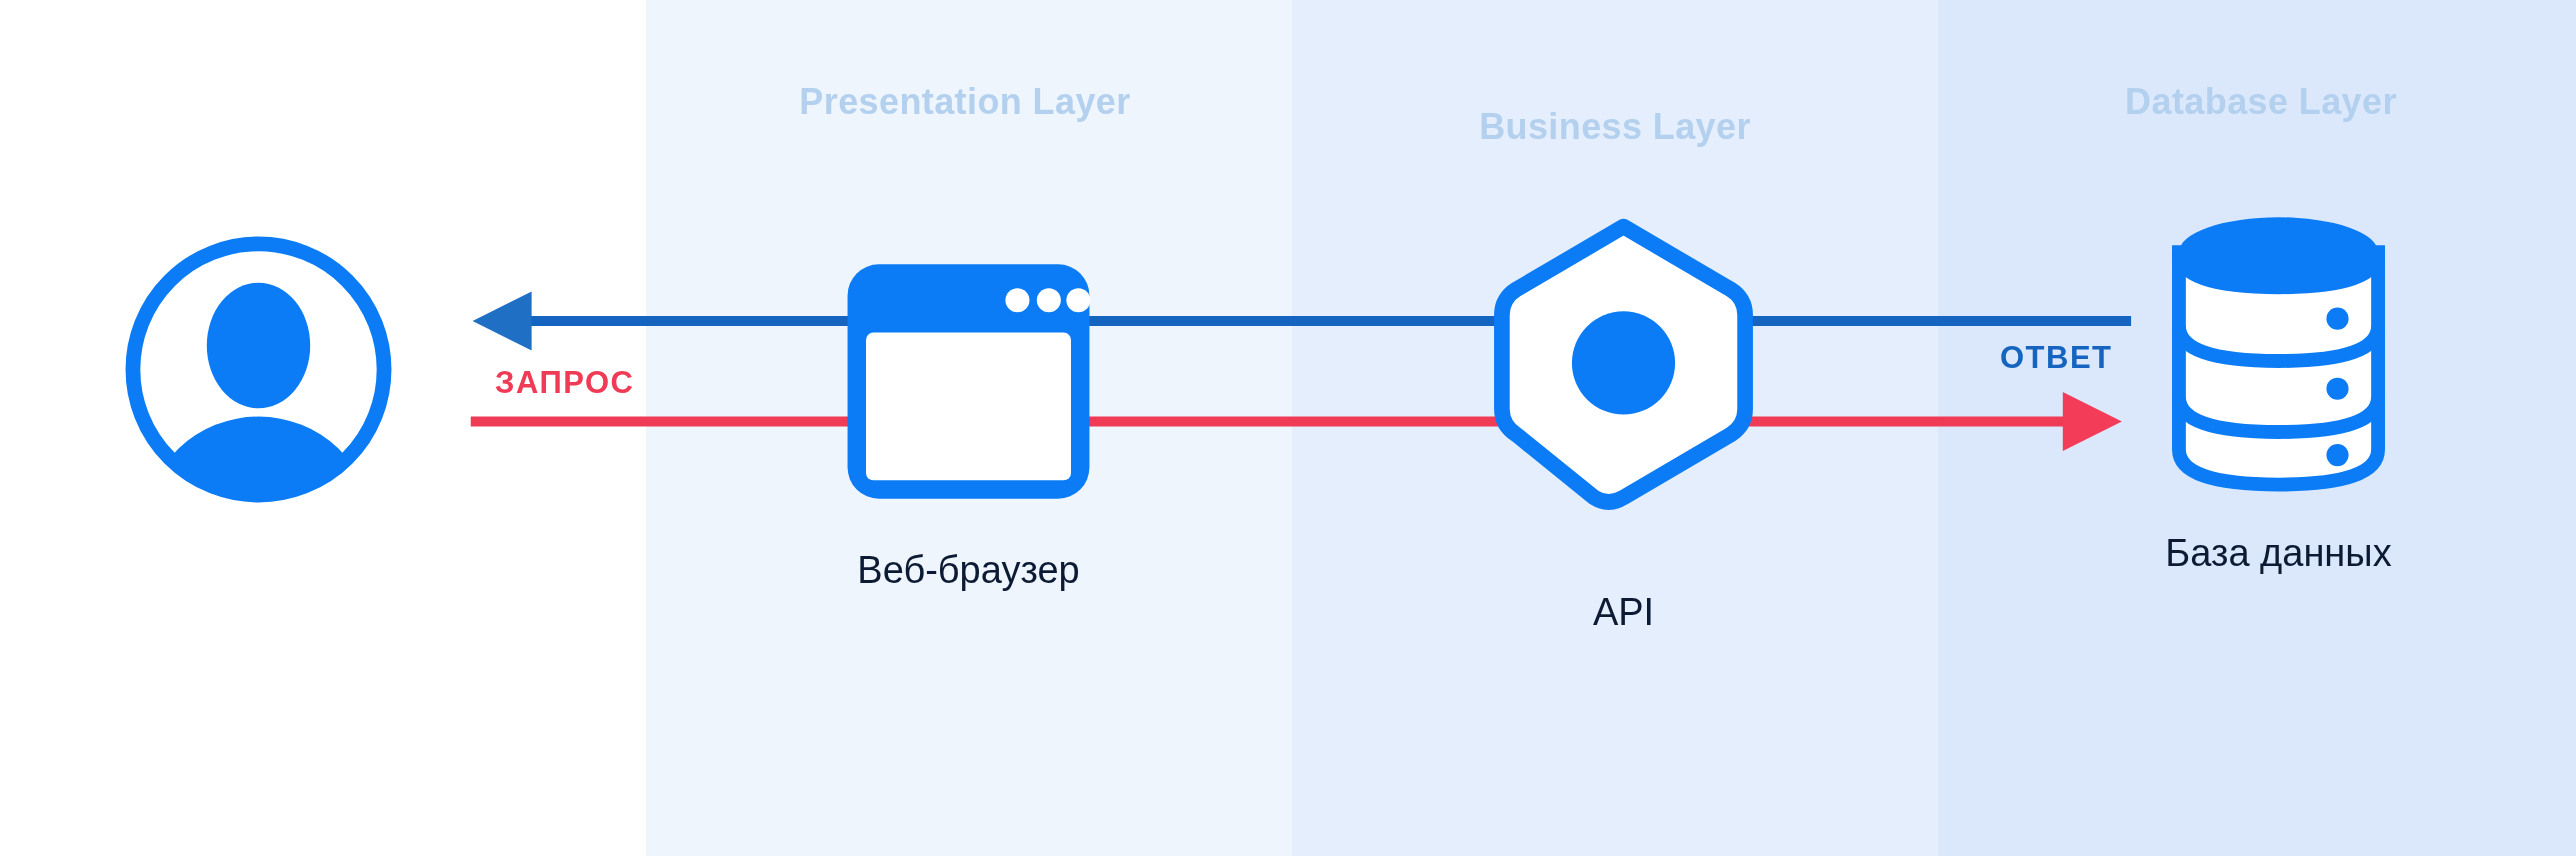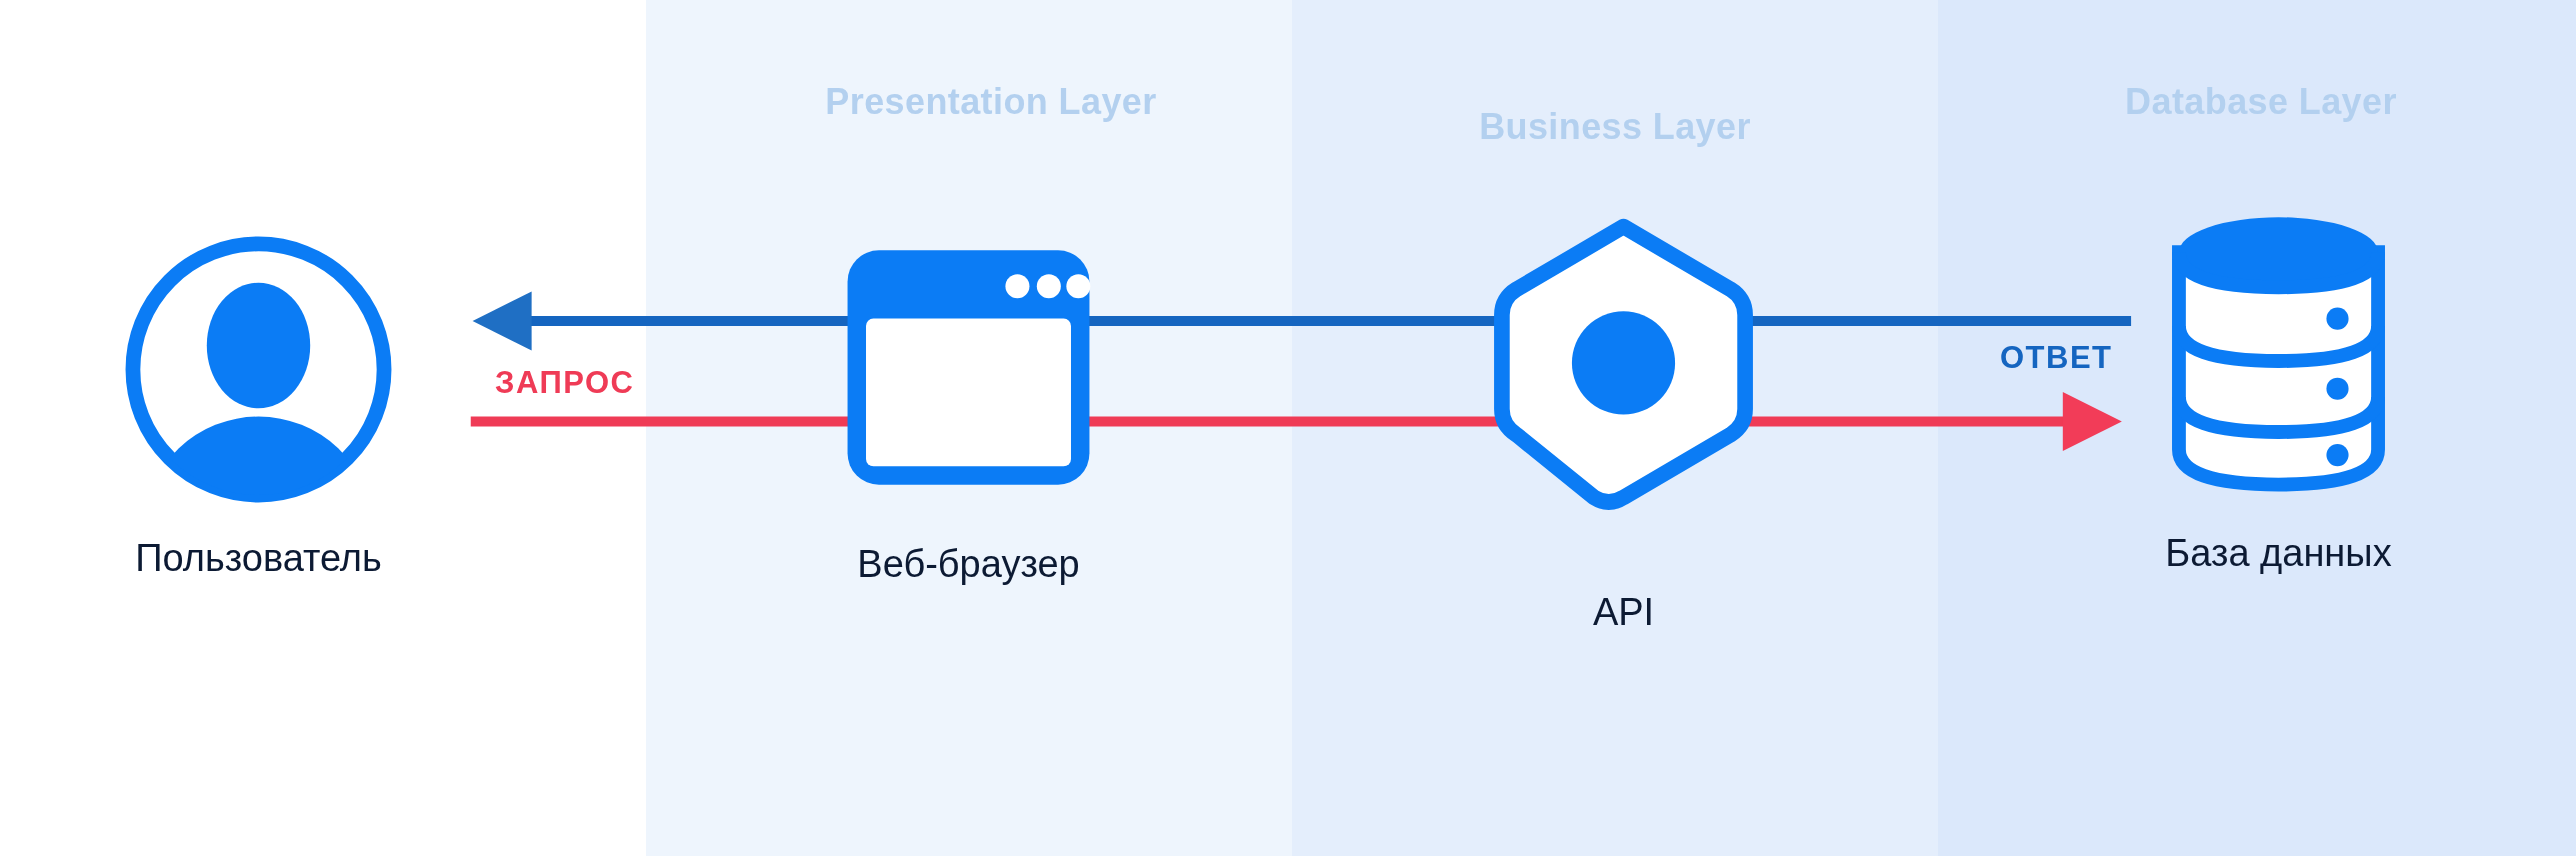--- a/index.html
+++ b/index.html
@@ -39,21 +39,21 @@
     top: 81px;
     width: 646px;
     text-align: center;
     font-size: 36px;
     font-weight: 700;
     letter-spacing: 0.4px;
     color: #b3d0ef;
     z-index: 2;
     white-space: nowrap;
   }
-  .layer-label.l1 { left: 668px; }
+  .layer-label.l1 { left: 642px; }
   .layer-label.l2 { left: 1292px; margin-top: 25px; }
   .layer-label.l3 { left: 1938px; }
 
   
   .wires {
     position: absolute;
     inset: 0;
     z-index: 3;
   }
 
@@ -73,21 +73,21 @@
     margin-top: 31px;
     font-size: 38px;
     font-weight: 400;
     color: #0c1a33;
     white-space: nowrap;
     text-align: center;
     line-height: 1;
   }
 
   .node-user    { left: 111px;  top: 231px; width: 295px; }
-  .node-browser { left: 821px;  top: 229px; width: 295px; gap: 8px; }
+  .node-browser { left: 821px;  top: 243px; width: 295px; }
   .node-api     { left: 1476px; top: 210px; width: 295px; gap: 48px; }
   .node-db      { left: 2131px; top: 208px; width: 295px; }
 
   
   .wire-label {
     position: absolute;
     z-index: 6;
     font-size: 31px;
     font-weight: 700;
     letter-spacing: 1.5px;
@@ -142,21 +142,20 @@
         <clipPath id="clipUserCircle">
           <circle cx="150" cy="150" r="136"></circle>
         </clipPath>
       </defs>
       <circle cx="150" cy="150" r="136" fill="#ffffff" stroke="#0b7cf5" stroke-width="16"></circle>
       <g clip-path="url(#clipUserCircle)" fill="#0b7cf5">
         <ellipse cx="150" cy="124" rx="56" ry="68"></ellipse>
         <ellipse cx="150" cy="318" rx="122" ry="117"></ellipse>
       </g>
     </svg>
-    <div class="node-caption">Пользователь</div>
   </div>
 
   <div class="node node-browser">
     <svg class="node-art" width="277" height="277" viewBox="0 0 300 300">
       <g transform="translate(19,23)">
         <rect x="0" y="0" width="262" height="254" rx="34" ry="34" fill="#0b7cf5"></rect>
         <rect x="20" y="74" width="222" height="160" rx="8" ry="8" fill="#ffffff"></rect>
         <circle cx="184" cy="39" r="13" fill="#ffffff"></circle>
         <circle cx="218" cy="39" r="13" fill="#ffffff"></circle>
         <circle cx="250" cy="39" r="13" fill="#ffffff"></circle>

